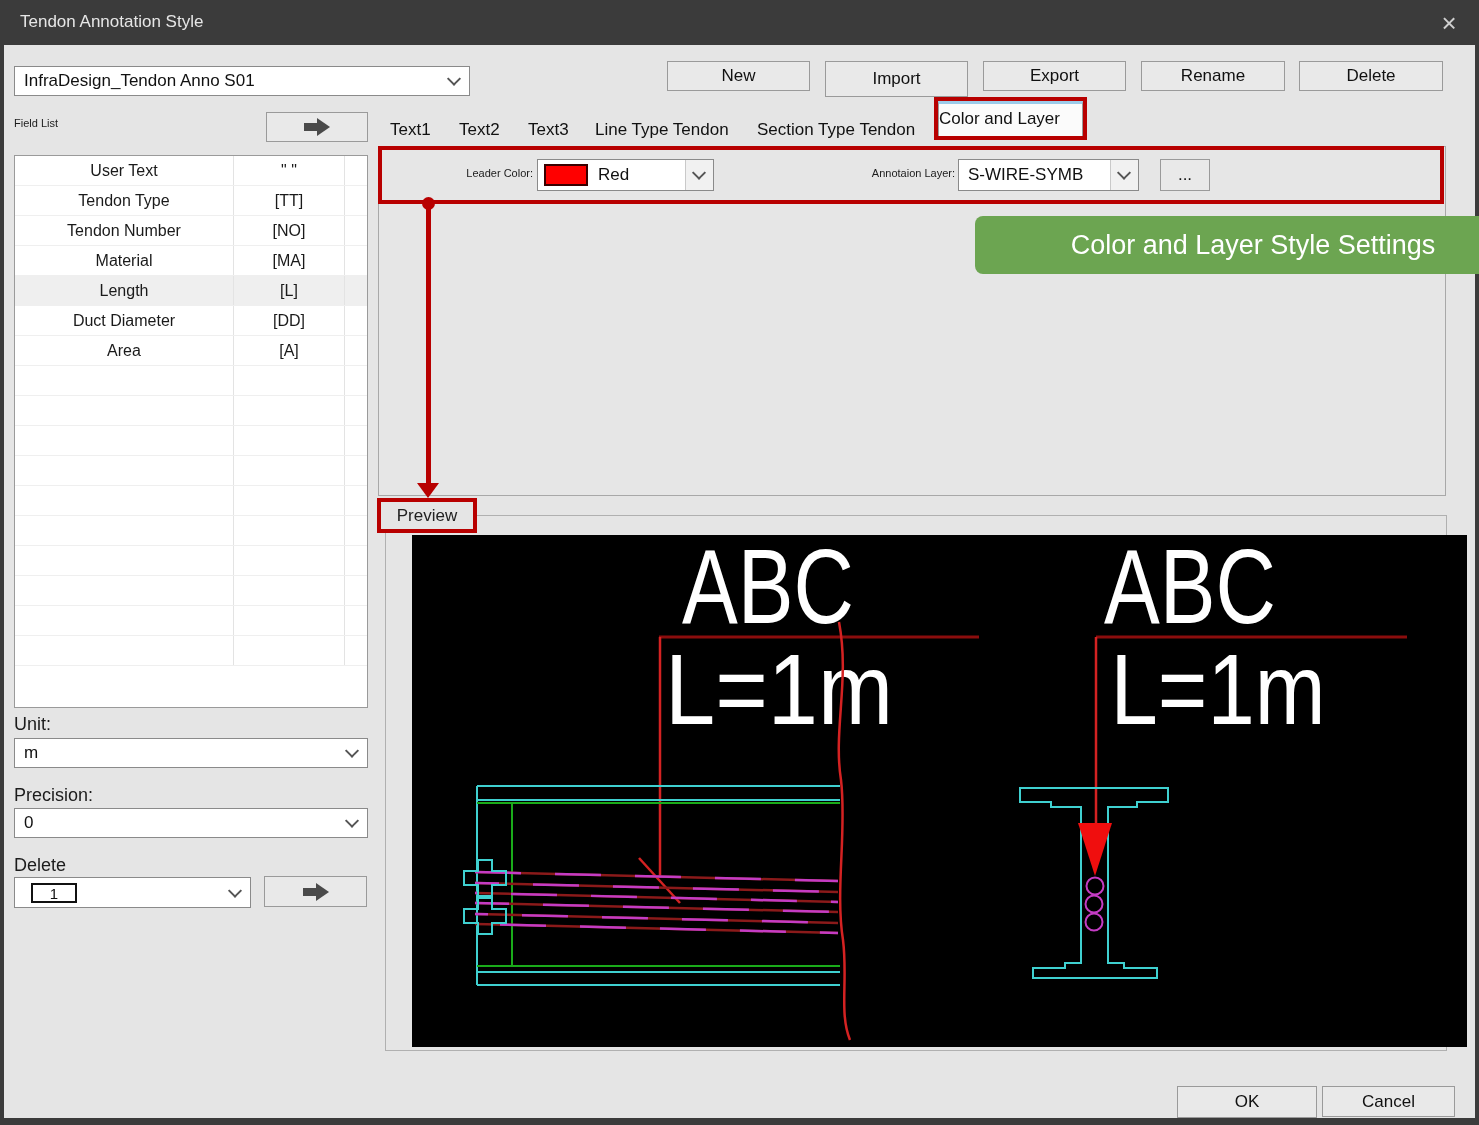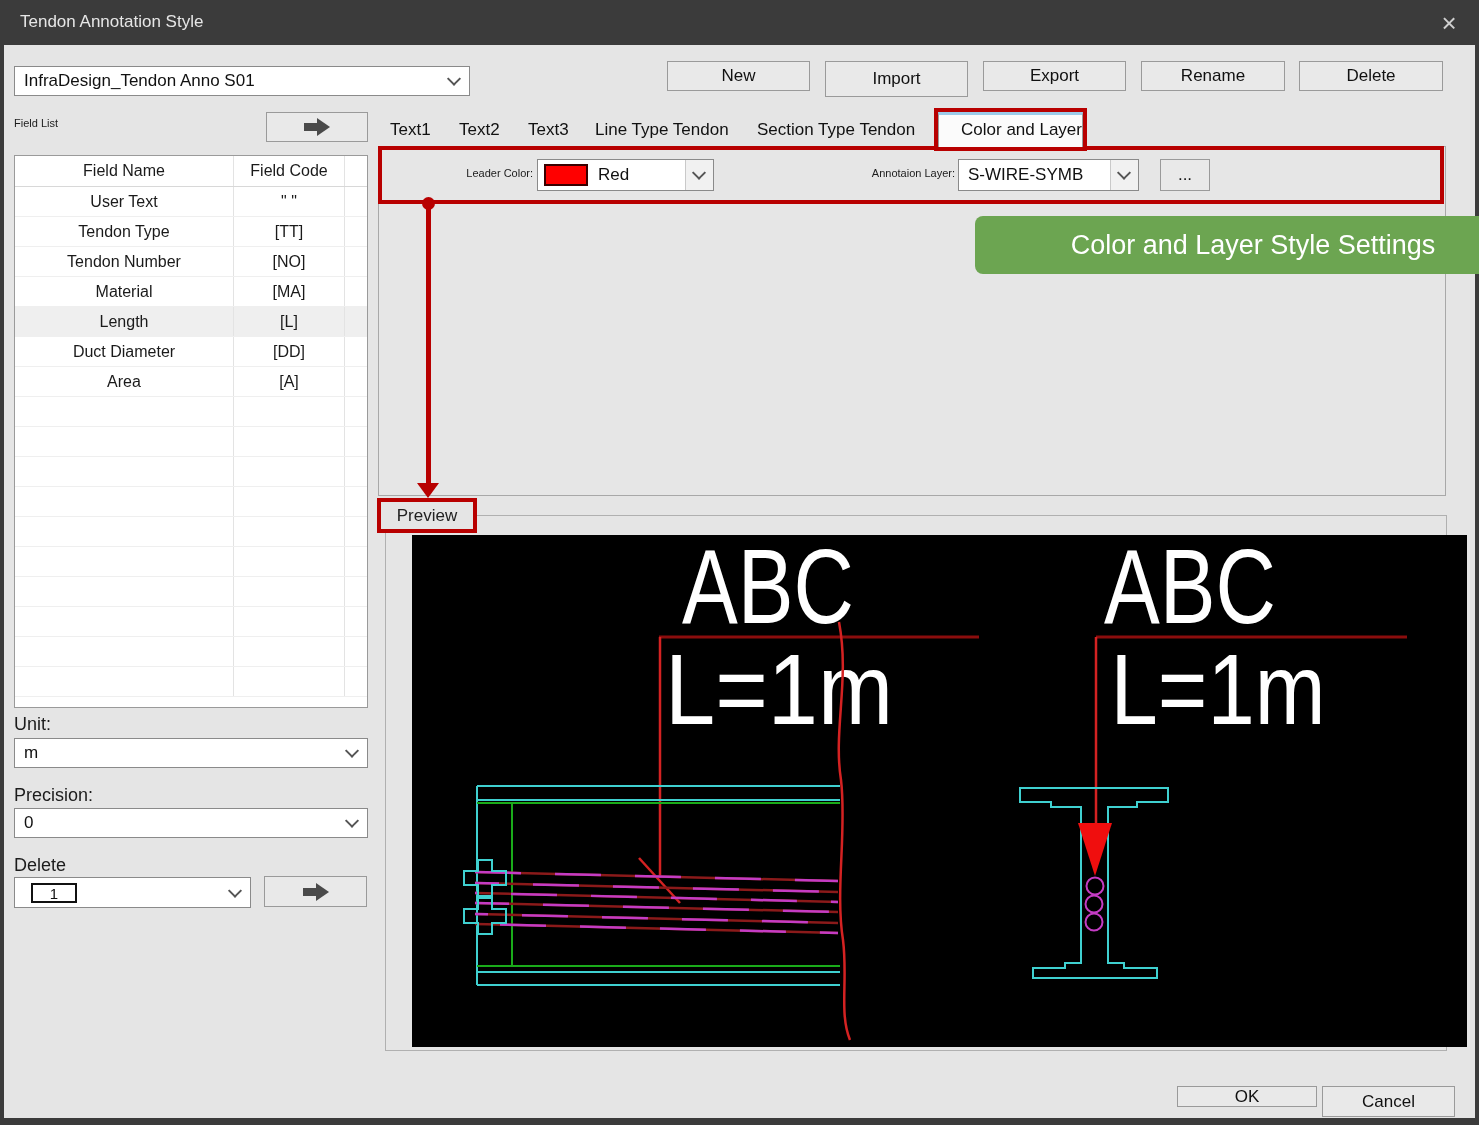--- a/index.html
+++ b/index.html
@@ -28,23 +28,23 @@
   
   .ftable{position:absolute;left:14px;top:155px;width:354px;height:553px;background:#fff;border:1px solid #9a9a9a;box-sizing:border-box;overflow:hidden;}
   .trow{display:flex;height:29px;line-height:29px;font-size:16px;color:#1a1a1a;border-bottom:1px solid #efefef;}
   .trow.head{height:30px;line-height:30px;border-bottom:1px solid #d8d8d8;}
   .c1{width:218px;text-align:center;}
   .c2{width:110px;text-align:center;border-left:1px solid #e3e3e3;}
   .c3{flex:1;border-left:1px solid #e3e3e3;}
   .trow.selected{background:#efefef;}
   
   .tab{position:absolute;top:113px;height:33px;line-height:33px;font-size:17px;color:#111;white-space:nowrap;}
-  .tab-active{position:absolute;left:938px;top:112px;width:145px;height:35px;background:#fbfbfb;
+  .tab-active{position:absolute;left:938px;top:101px;width:145px;height:35px;background:#fbfbfb;
               border:1px solid #9a9a9a;border-top:3px solid #9ccbe9;border-bottom:none;box-sizing:border-box;
-              text-align:right;line-height:30px;font-size:17px;color:#111;z-index:6;outline:4px solid #b80000;}
+              text-align:left;line-height:30px;font-size:17px;color:#111;z-index:6;outline:4px solid #b80000;}
   .tab-panel{position:absolute;left:378px;top:146px;width:1068px;height:350px;background:#e6e6e6;
              border:1px solid #a8a8a8;box-sizing:border-box;z-index:1;}
   .hl-rect{position:absolute;left:378px;top:146px;width:1066px;height:58px;border:4px solid #b80000;box-sizing:border-box;z-index:5;}
   
   .guide-line{position:absolute;left:426px;top:204px;width:5px;height:279px;background:#b80000;z-index:4;}
   .guide-dot{position:absolute;left:422px;top:197px;width:13px;height:13px;border-radius:50%;background:#b80000;z-index:5;}
   .guide-head{position:absolute;left:417px;top:483px;width:0;height:0;z-index:4;
               border-left:11px solid transparent;border-right:11px solid transparent;border-top:15px solid #b80000;}
   
   .callout{position:absolute;left:975px;top:216px;width:556px;height:58px;border-radius:8px;
@@ -91,25 +91,20 @@
   <div class="btn" style="left:1299px;top:61px;width:144px;height:30px;">
       <span>Delete</span>
     </div>
 
   <div class="label" style="left:14px;top:117px;">Field List</div>
   <div class="btn" style="left:266px;top:112px;width:102px;height:30px;">
     <span class="arr"></span>
   </div>
 
   <div class="ftable">
-    <div class="trow head">
-      <div class="c1">Field Name</div>
-      <div class="c2">Field Code</div>
-      <div class="c3"></div>
-    </div>
     <div class="trow">
         <div class="c1">User Text</div>
         <div class="c2">" "</div>
         <div class="c3"></div>
       </div>
     <div class="trow">
         <div class="c1">Tendon Type</div>
         <div class="c2">[TT]</div>
         <div class="c3"></div>
       </div>
@@ -309,20 +304,20 @@
   <div class="combo" style="left:14px;top:877px;width:237px;height:31px;">
     <span class="frame-icon">
         <span>1</span>
       </span>
     <span class="chev"></span>
   </div>
   <div class="btn" style="left:264px;top:876px;width:103px;height:31px;">
     <span class="arr"></span>
   </div>
 
-  <div class="btn" style="left:1177px;top:1086px;width:140px;height:21px;">
+  <div class="btn" style="left:1177px;top:1086px;width:140px;height:32px;">
       <span>OK</span>
     </div>
   <div class="btn" style="left:1322px;top:1086px;width:133px;height:31px;">
       <span>Cancel</span>
     </div>
 
 </div>
 
 </body></html>

